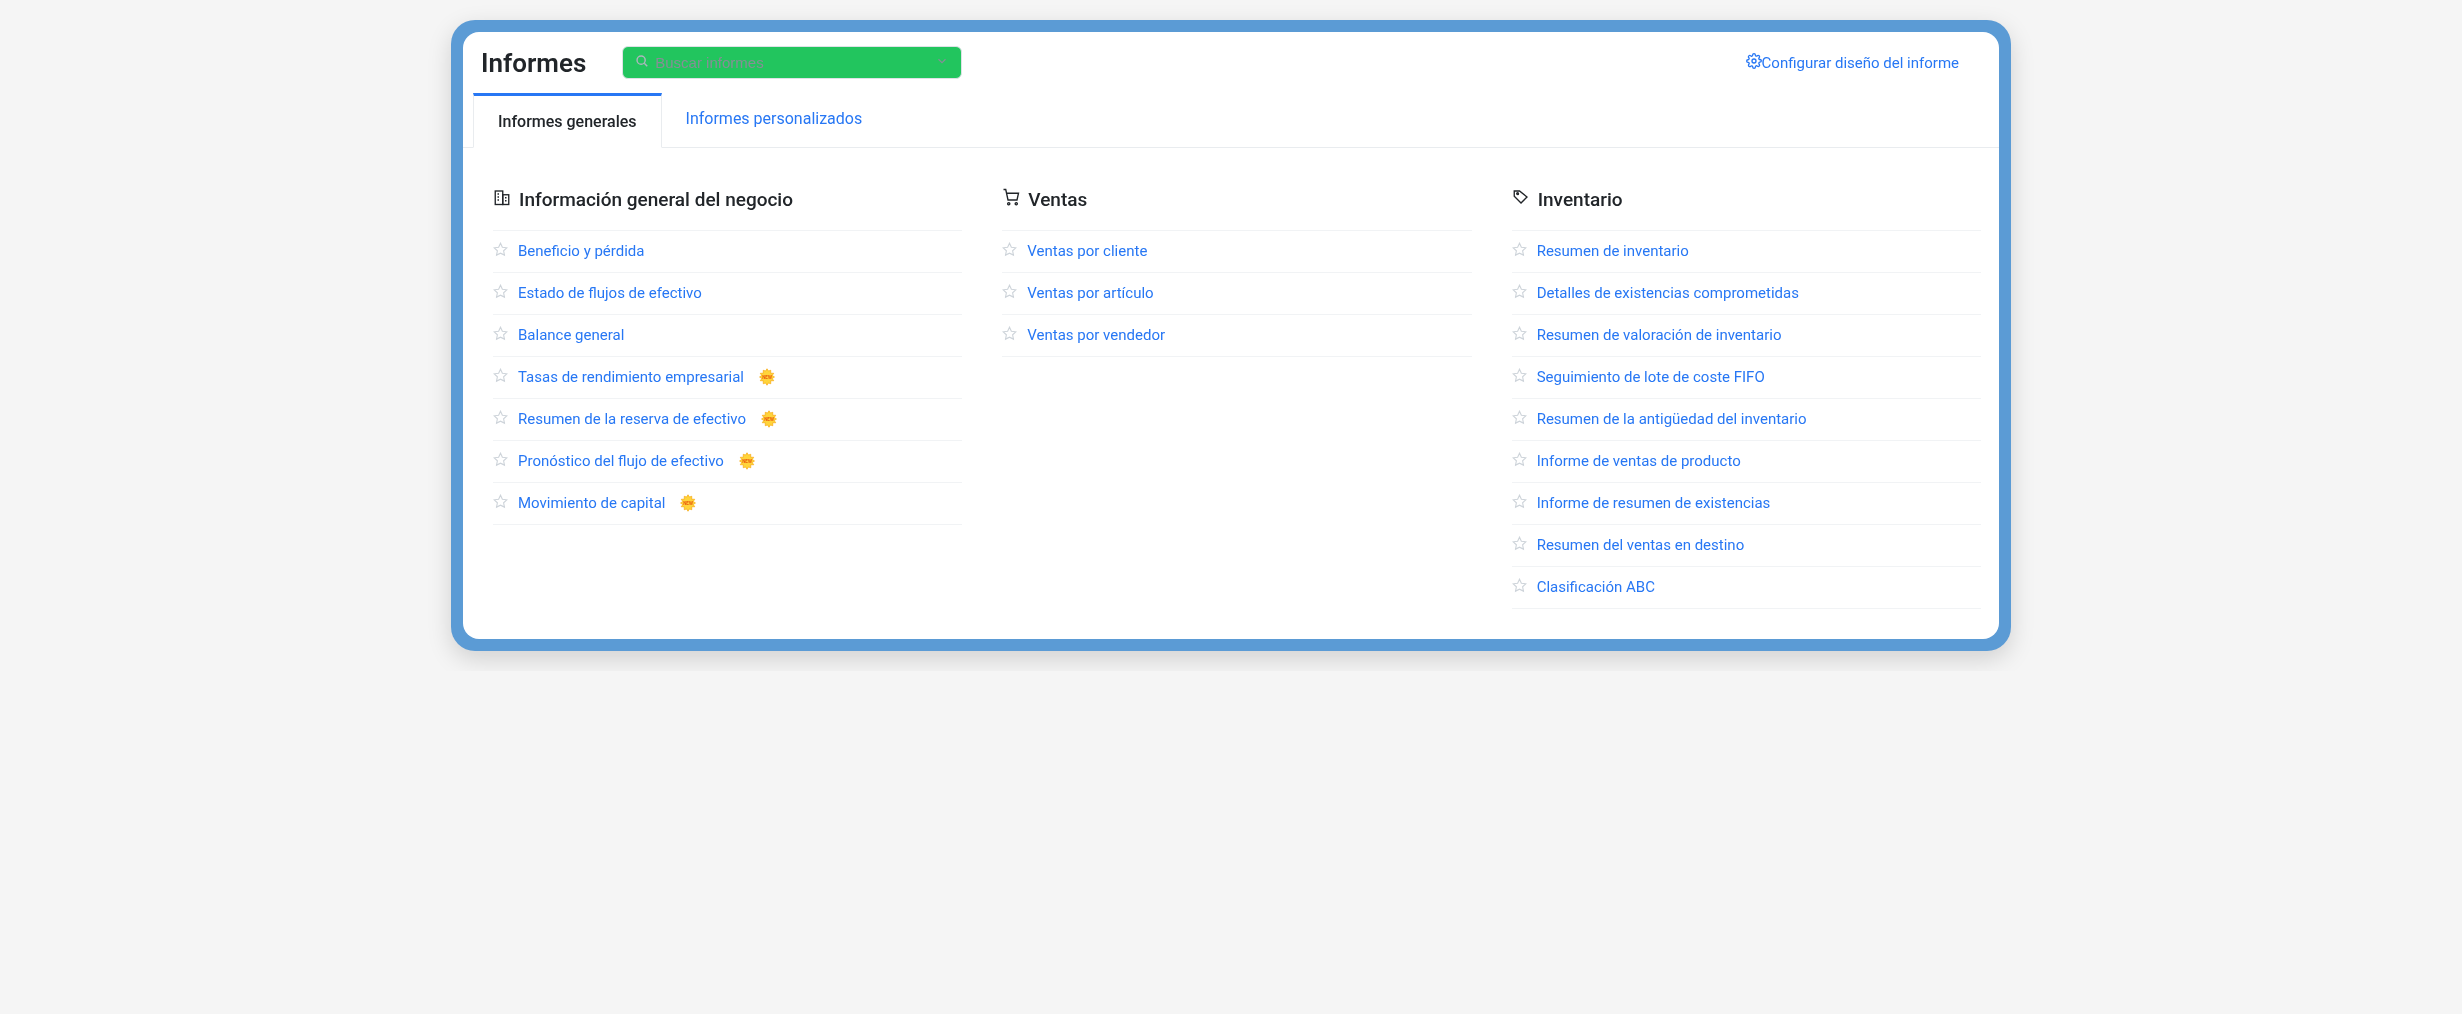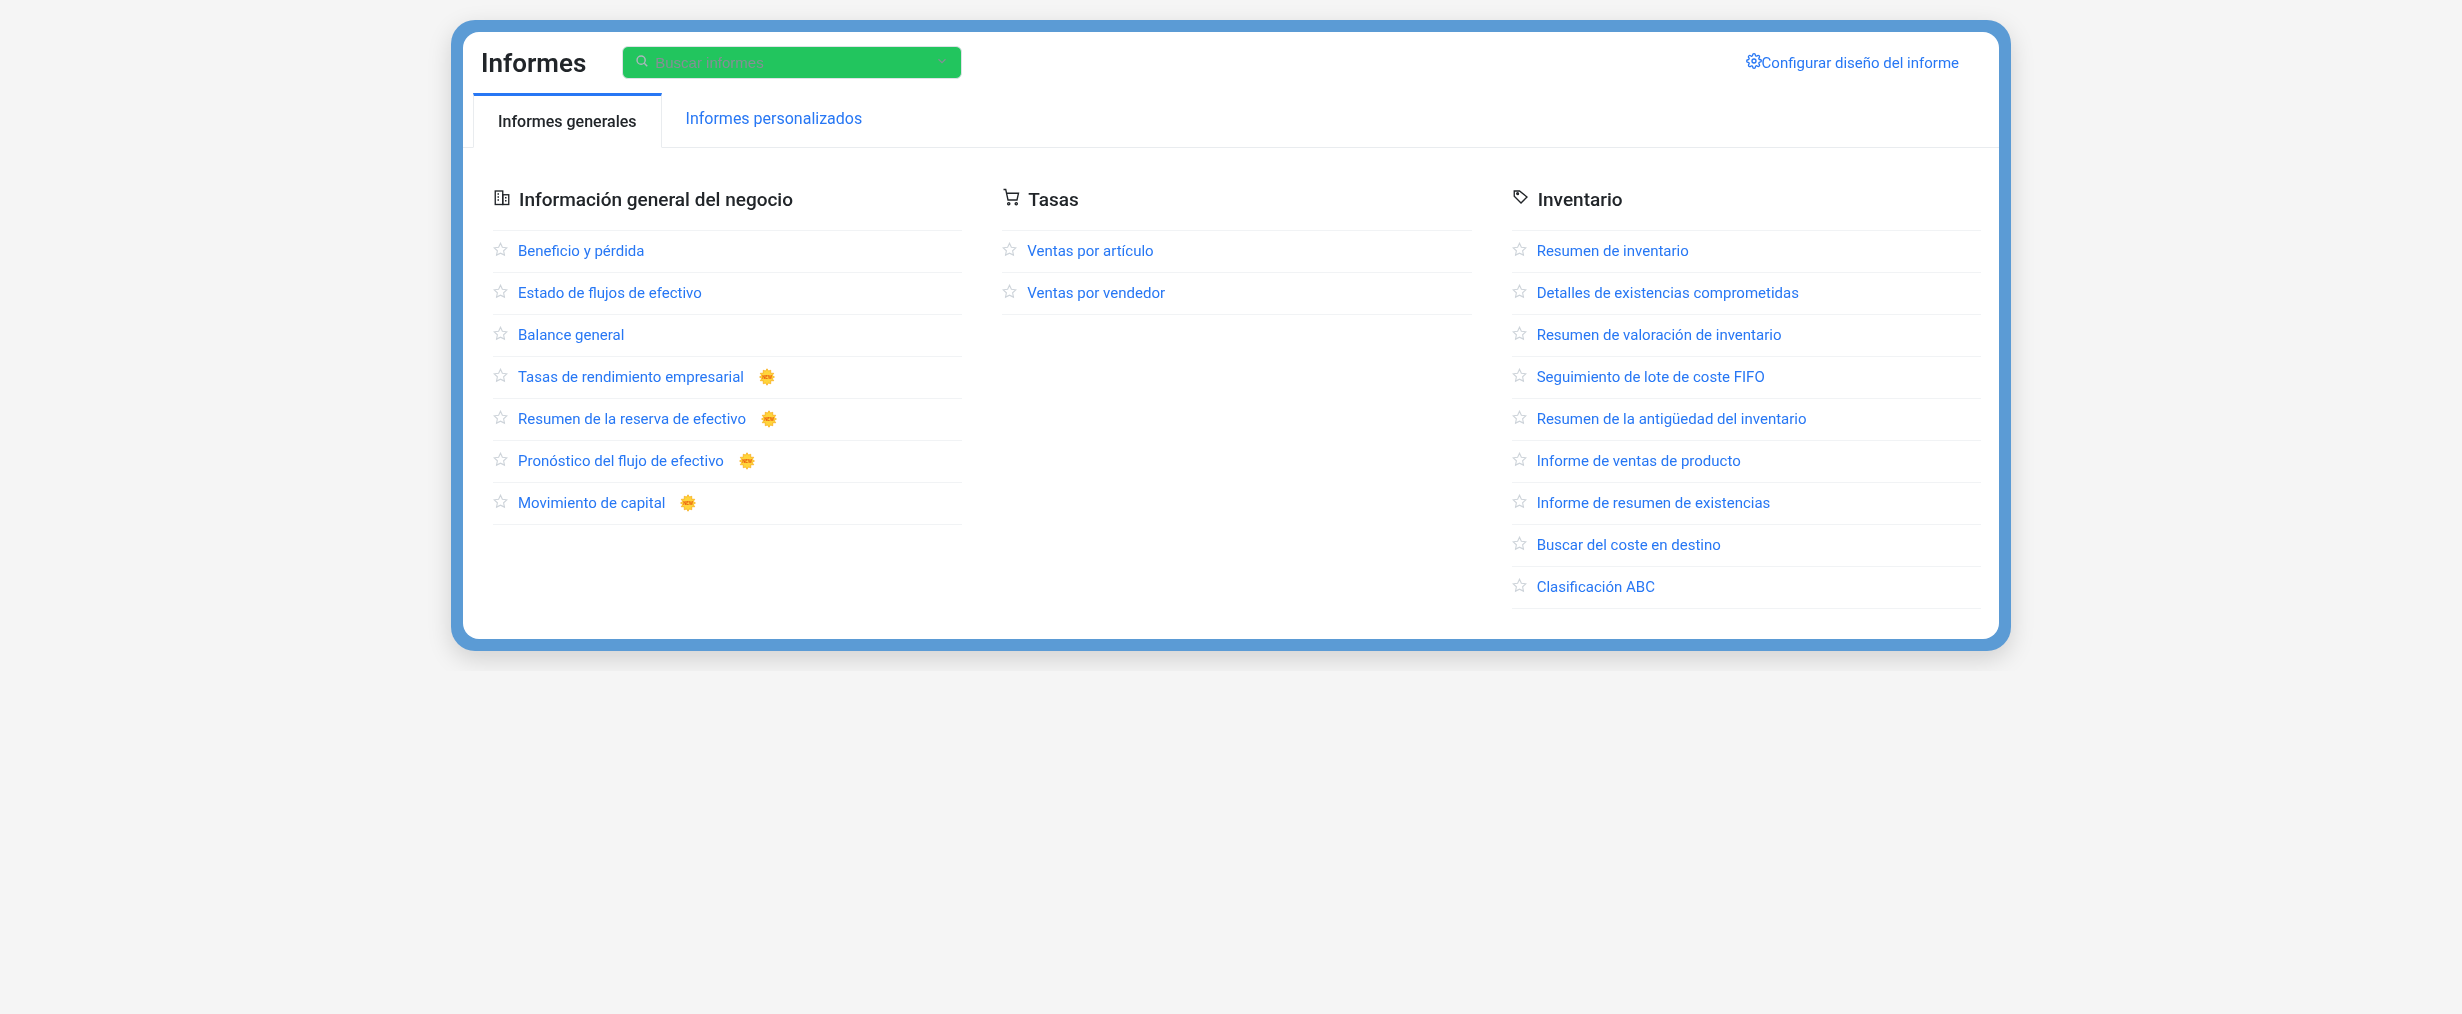--- a/index.html
+++ b/index.html
@@ -275,23 +275,29 @@
 
       <div class="col">
         <div class="col-title">
           <span>
             <svg width="18" height="18" viewBox="0 0 24 24" fill="none" stroke="#212529" stroke-width="1.8">
                 <circle cx="9" cy="21" r="1.5"></circle>
                 <circle cx="19" cy="21" r="1.5"></circle>
                 <path d="M2 2h3l3 14h12l2-9H6"></path>
               </svg>
           </span>
-          <span>Tasas</span>
+          <span>Ventas</span>
         </div>
         <ul class="report-list">
+            <li class="report-item">
+              <span class="star"><svg width="15" height="15" viewBox="0 0 24 24" fill="none" stroke="currentColor" stroke-width="1.8">
+                  <polygon points="12 2 15 8.5 22 9.3 17 14.1 18.3 21 12 17.8 5.7 21 7 14.1 2 9.3 9 8.5 12 2"></polygon>
+                </svg></span>
+              <a class="report-link">Ventas por cliente</a>
+            </li>
             <li class="report-item">
               <span class="star"><svg width="15" height="15" viewBox="0 0 24 24" fill="none" stroke="currentColor" stroke-width="1.8">
                   <polygon points="12 2 15 8.5 22 9.3 17 14.1 18.3 21 12 17.8 5.7 21 7 14.1 2 9.3 9 8.5 12 2"></polygon>
                 </svg></span>
               <a class="report-link">Ventas por artículo</a>
             </li>
             <li class="report-item">
               <span class="star"><svg width="15" height="15" viewBox="0 0 24 24" fill="none" stroke="currentColor" stroke-width="1.8">
                   <polygon points="12 2 15 8.5 22 9.3 17 14.1 18.3 21 12 17.8 5.7 21 7 14.1 2 9.3 9 8.5 12 2"></polygon>
                 </svg></span>
@@ -350,21 +356,21 @@
             <li class="report-item">
               <span class="star"><svg width="15" height="15" viewBox="0 0 24 24" fill="none" stroke="currentColor" stroke-width="1.8">
                   <polygon points="12 2 15 8.5 22 9.3 17 14.1 18.3 21 12 17.8 5.7 21 7 14.1 2 9.3 9 8.5 12 2"></polygon>
                 </svg></span>
               <a class="report-link">Informe de resumen de existencias</a>
             </li>
             <li class="report-item">
               <span class="star"><svg width="15" height="15" viewBox="0 0 24 24" fill="none" stroke="currentColor" stroke-width="1.8">
                   <polygon points="12 2 15 8.5 22 9.3 17 14.1 18.3 21 12 17.8 5.7 21 7 14.1 2 9.3 9 8.5 12 2"></polygon>
                 </svg></span>
-              <a class="report-link">Buscar del coste en destino</a>
+              <a class="report-link">Resumen del ventas en destino</a>
             </li>
             <li class="report-item">
               <span class="star"><svg width="15" height="15" viewBox="0 0 24 24" fill="none" stroke="currentColor" stroke-width="1.8">
                   <polygon points="12 2 15 8.5 22 9.3 17 14.1 18.3 21 12 17.8 5.7 21 7 14.1 2 9.3 9 8.5 12 2"></polygon>
                 </svg></span>
               <a class="report-link">Clasificación ABC</a>
             </li>
           </ul>
       </div>
 

